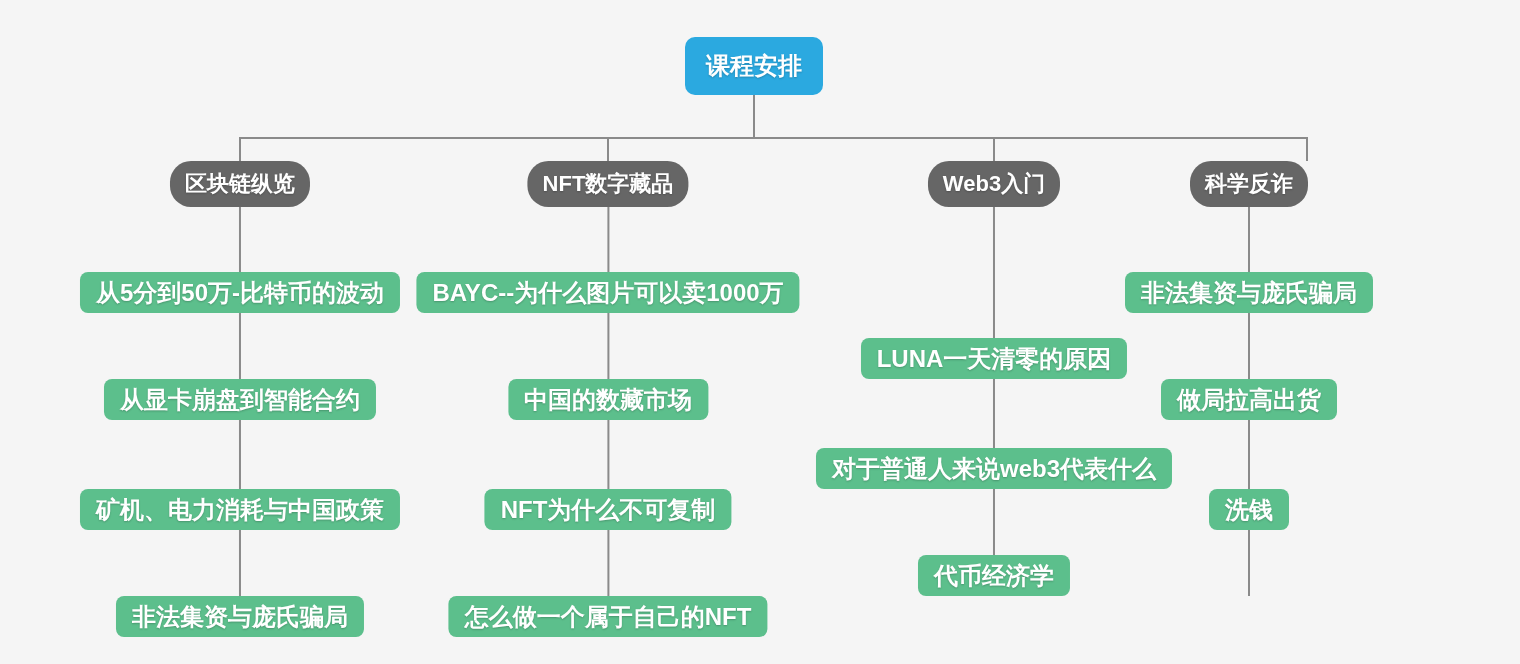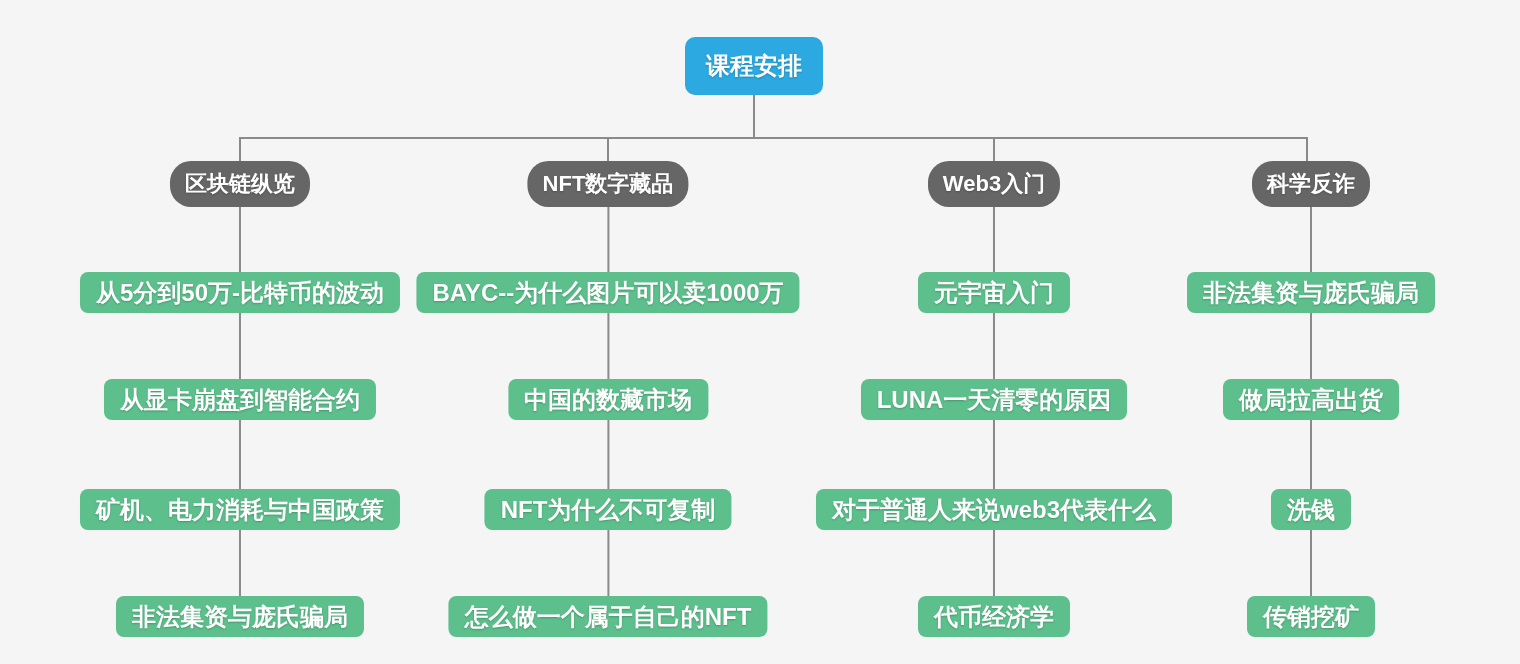--- a/index.html
+++ b/index.html
@@ -118,34 +118,32 @@
     <div class="node leaf">中国的数藏市场</div>
     <div class="cline g3"></div>
     <div class="node leaf">NFT为什么不可复制</div>
     <div class="cline g4"></div>
     <div class="node leaf">怎么做一个属于自己的NFT</div>
   </div>
 
   <div class="column" style="left:994px">
     <div class="node branch">Web3入门</div>
     <div class="cline g1"></div>
-    <div class="node leaf">元宇宙入门</div>
     <div class="cline g2"></div>
     <div class="node leaf">LUNA一天清零的原因</div>
     <div class="cline g3"></div>
     <div class="node leaf">对于普通人来说web3代表什么</div>
     <div class="cline g4"></div>
     <div class="node leaf">代币经济学</div>
   </div>
 
-  <div class="column" style="left:1311px">
+  <div class="column" style="left:1249px">
     <div class="node branch">科学反诈</div>
     <div class="cline g1"></div>
     <div class="node leaf">非法集资与庞氏骗局</div>
     <div class="cline g2"></div>
     <div class="node leaf">做局拉高出货</div>
     <div class="cline g3"></div>
     <div class="node leaf">洗钱</div>
     <div class="cline g4"></div>
-    <div class="node leaf">传销挖矿</div>
   </div>
 
 </div>
 
 </body></html>

